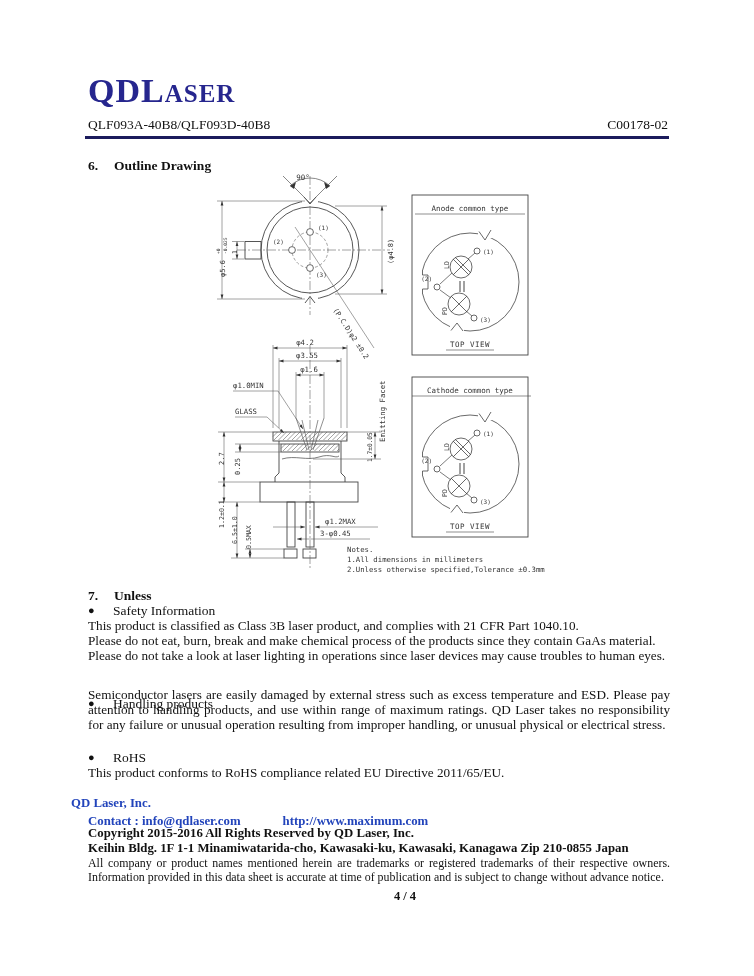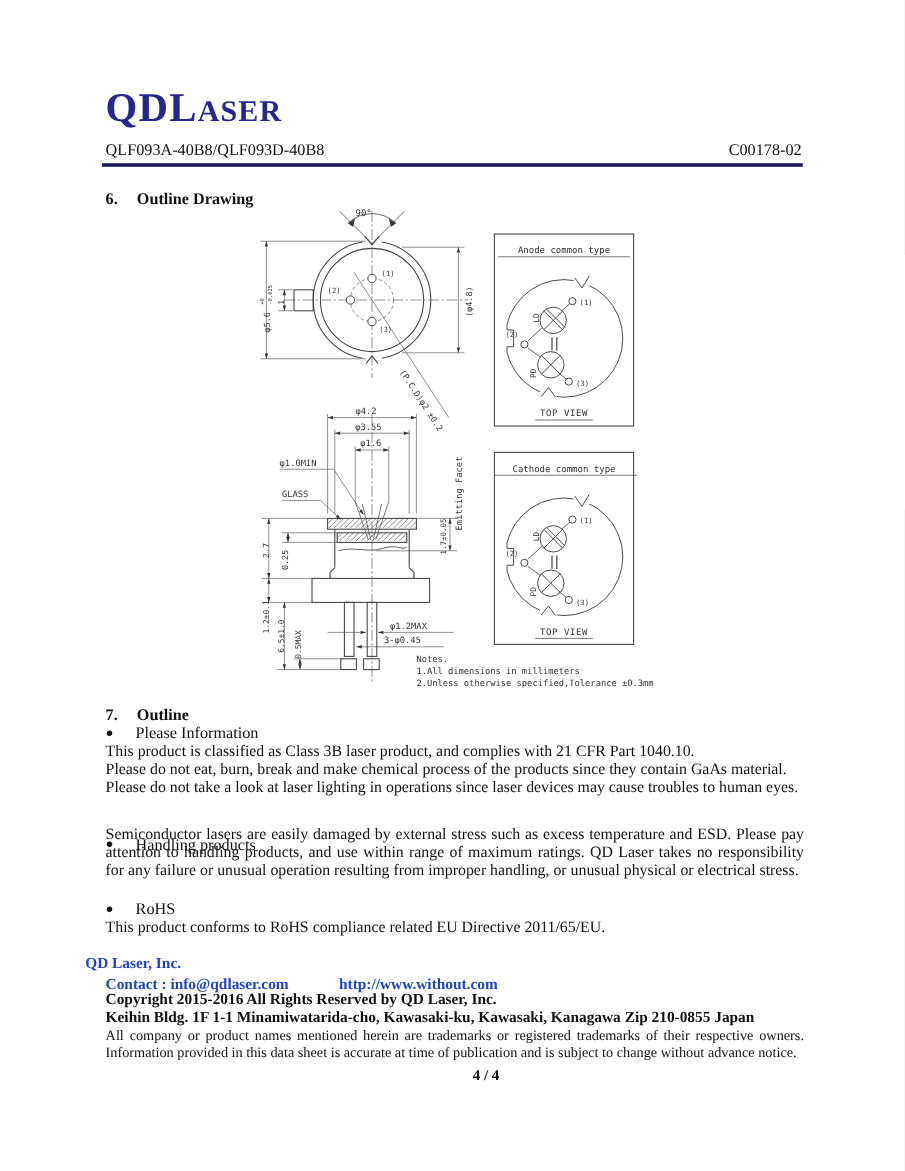--- a/index.html
+++ b/index.html
@@ -284,44 +284,44 @@
       <text x="395" y="152" font-size="6">(3)</text>
       <text transform="rotate(-90 361 93)" x="355" y="96" font-size="6.5">LD</text>
       <text transform="rotate(-90 359 139)" x="353" y="142" font-size="6.5">PD</text>
       <text x="385" y="177" font-size="7.5" text-anchor="middle" letter-spacing="0.5">TOP VIEW</text>
       <line x1="361" y1="180" x2="409" y2="180" stroke="#444" stroke-width="0.6"></line>
     </g>
     <use href="#pinoutShape" transform="translate(0,182)"></use>
   </svg>
 
   <div class="abs sechead" style="left:88px;top:588px;">
-    <span class="secnum">7.</span><span>Outline</span>
+    <span class="secnum">7.</span><span>Unless</span>
   </div>
 
   <div class="abs bullet" style="left:88px;top:603px;">
-    <span class="dot">●</span><span>Please Information</span>
+    <span class="dot">●</span><span>Safety Information</span>
   </div>
   <div class="abs bodytext" style="left:88px;top:618px;width:582px;">
     <div>This product is classified as Class 3B laser product, and complies with 21 CFR Part 1040.10.</div>
     <div>Please do not eat, burn, break and make chemical process of the products since they contain GaAs material.</div>
     <div>Please do not take a look at laser lighting in operations since laser devices may cause troubles to human eyes.</div>
   </div>
 
   <div class="abs bullet" style="left:88px;top:696px;">
     <span class="dot">●</span><span>Handling products</span>
   </div>
   <div class="abs bodytext just" style="left:88px;top:687px;width:582px;">Semiconductor lasers are easily damaged by external stress such as excess temperature and ESD. Please pay attention to handling products, and use within range of maximum ratings. QD Laser takes no responsibility for any failure or unusual operation resulting from improper handling, or unusual physical or electrical stress.</div>
 
   <div class="abs bullet" style="left:88px;top:750px;">
     <span class="dot">●</span><span>RoHS</span>
   </div>
   <div class="abs bodytext" style="left:88px;top:765px;width:582px;">This product conforms to RoHS compliance related EU Directive 2011/65/EU.</div>
 
   <div class="abs blue boldline" style="left:71px;top:796px;">QD Laser, Inc.</div>
   <div class="abs" style="left:88px;top:811px;">
     <span class="blue boldline">Contact : info@qdlaser.com</span>
-    <span class="blue boldline" style="margin-left:38px;">http://www.without.com</span>
+    <span class="blue boldline" style="margin-left:38px;">http://www.maximum.com</span>
   </div>
   <div class="abs boldline" style="left:88px;top:826px;">Copyright 2015-2016 All Rights Reserved by QD Laser, Inc.</div>
   <div class="abs boldline" style="left:88px;top:841px;">Keihin Bldg. 1F 1-1 Minamiwatarida-cho, Kawasaki-ku, Kawasaki, Kanagawa Zip 210-0855 Japan</div>
   <div class="abs smalltext just" style="left:88px;top:856px;width:582px;">All company or product names mentioned herein are trademarks or registered trademarks of their respective owners. Information provided in this data sheet is accurate at time of publication and is subject to change without advance notice.</div>
   <div class="abs pagenum" style="left:0px;top:889px;">4 / 4</div>
 </div>
 
 </body></html>

